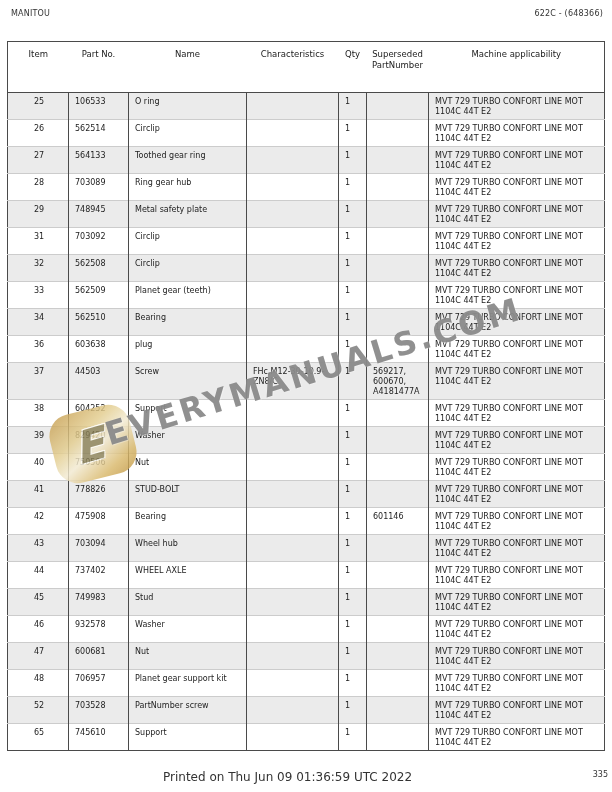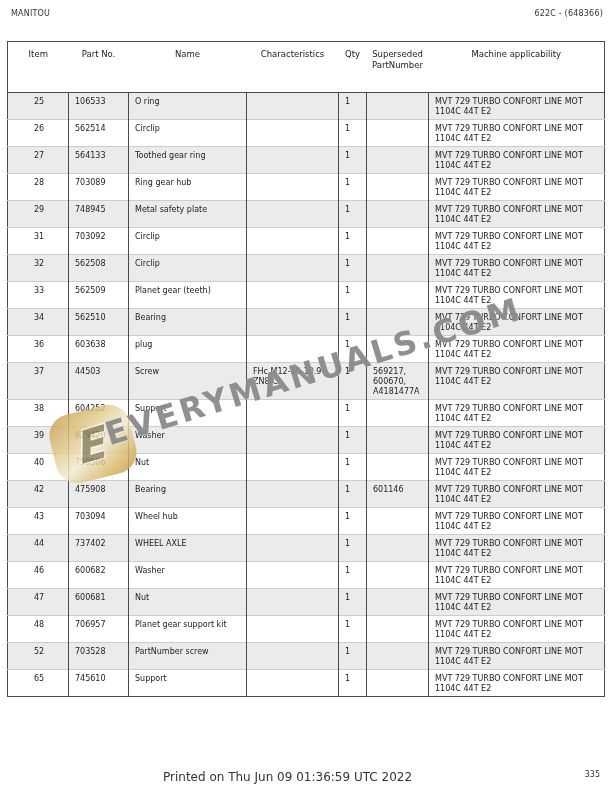--- a/index.html
+++ b/index.html
@@ -74,21 +74,21 @@
     transform: rotate(-2deg) skewX(-6deg);
     text-shadow: -1px -1px 0 #fffdf5, 1px -1px 0 #fffdf5, -1px 1px 0 #fffdf5, 1px 1px 0 #fffdf5;
   }
 
   
   .printed-on {
     position: absolute; left: 163px; top: 770px;
     font-size: 12px; color: #333;
   }
   .page-number {
-    position: absolute; right: 12px; top: 770px;
+    position: absolute; right: 4px; top: 770px;
     font-size: 8px; color: #333;
   }
 </style>
 </head>
 <body>
 
 <div class="doc-header">
   <span>MANITOU</span>
   <span>622C - (648366)</span>
 </div>
@@ -249,20 +249,29 @@
   <tr>
     <td>40</td>
     <td>750506</td>
     <td>Nut</td>
     <td></td>
     <td>1</td>
     <td></td>
     <td>MVT 729 TURBO CONFORT LINE MOT 1104C 44T E2</td>
   </tr>
 
+  <tr>
+    <td>41</td>
+    <td>778826</td>
+    <td>STUD-BOLT</td>
+    <td></td>
+    <td>1</td>
+    <td></td>
+    <td>MVT 729 TURBO CONFORT LINE MOT 1104C 44T E2</td>
+  </tr>
 
   <tr>
     <td>42</td>
     <td>475908</td>
     <td>Bearing</td>
     <td></td>
     <td>1</td>
     <td>601146</td>
     <td>MVT 729 TURBO CONFORT LINE MOT 1104C 44T E2</td>
   </tr>
@@ -280,24 +289,33 @@
   <tr>
     <td>44</td>
     <td>737402</td>
     <td>WHEEL AXLE</td>
     <td></td>
     <td>1</td>
     <td></td>
     <td>MVT 729 TURBO CONFORT LINE MOT 1104C 44T E2</td>
   </tr>
 
+  <tr>
+    <td>45</td>
+    <td>749983</td>
+    <td>Stud</td>
+    <td></td>
+    <td>1</td>
+    <td></td>
+    <td>MVT 729 TURBO CONFORT LINE MOT 1104C 44T E2</td>
+  </tr>
 
   <tr>
     <td>46</td>
-    <td>600682</td>
+    <td>932578</td>
     <td>Washer</td>
     <td></td>
     <td>1</td>
     <td></td>
     <td>MVT 729 TURBO CONFORT LINE MOT 1104C 44T E2</td>
   </tr>
 
   <tr>
     <td>47</td>
     <td>600681</td>

